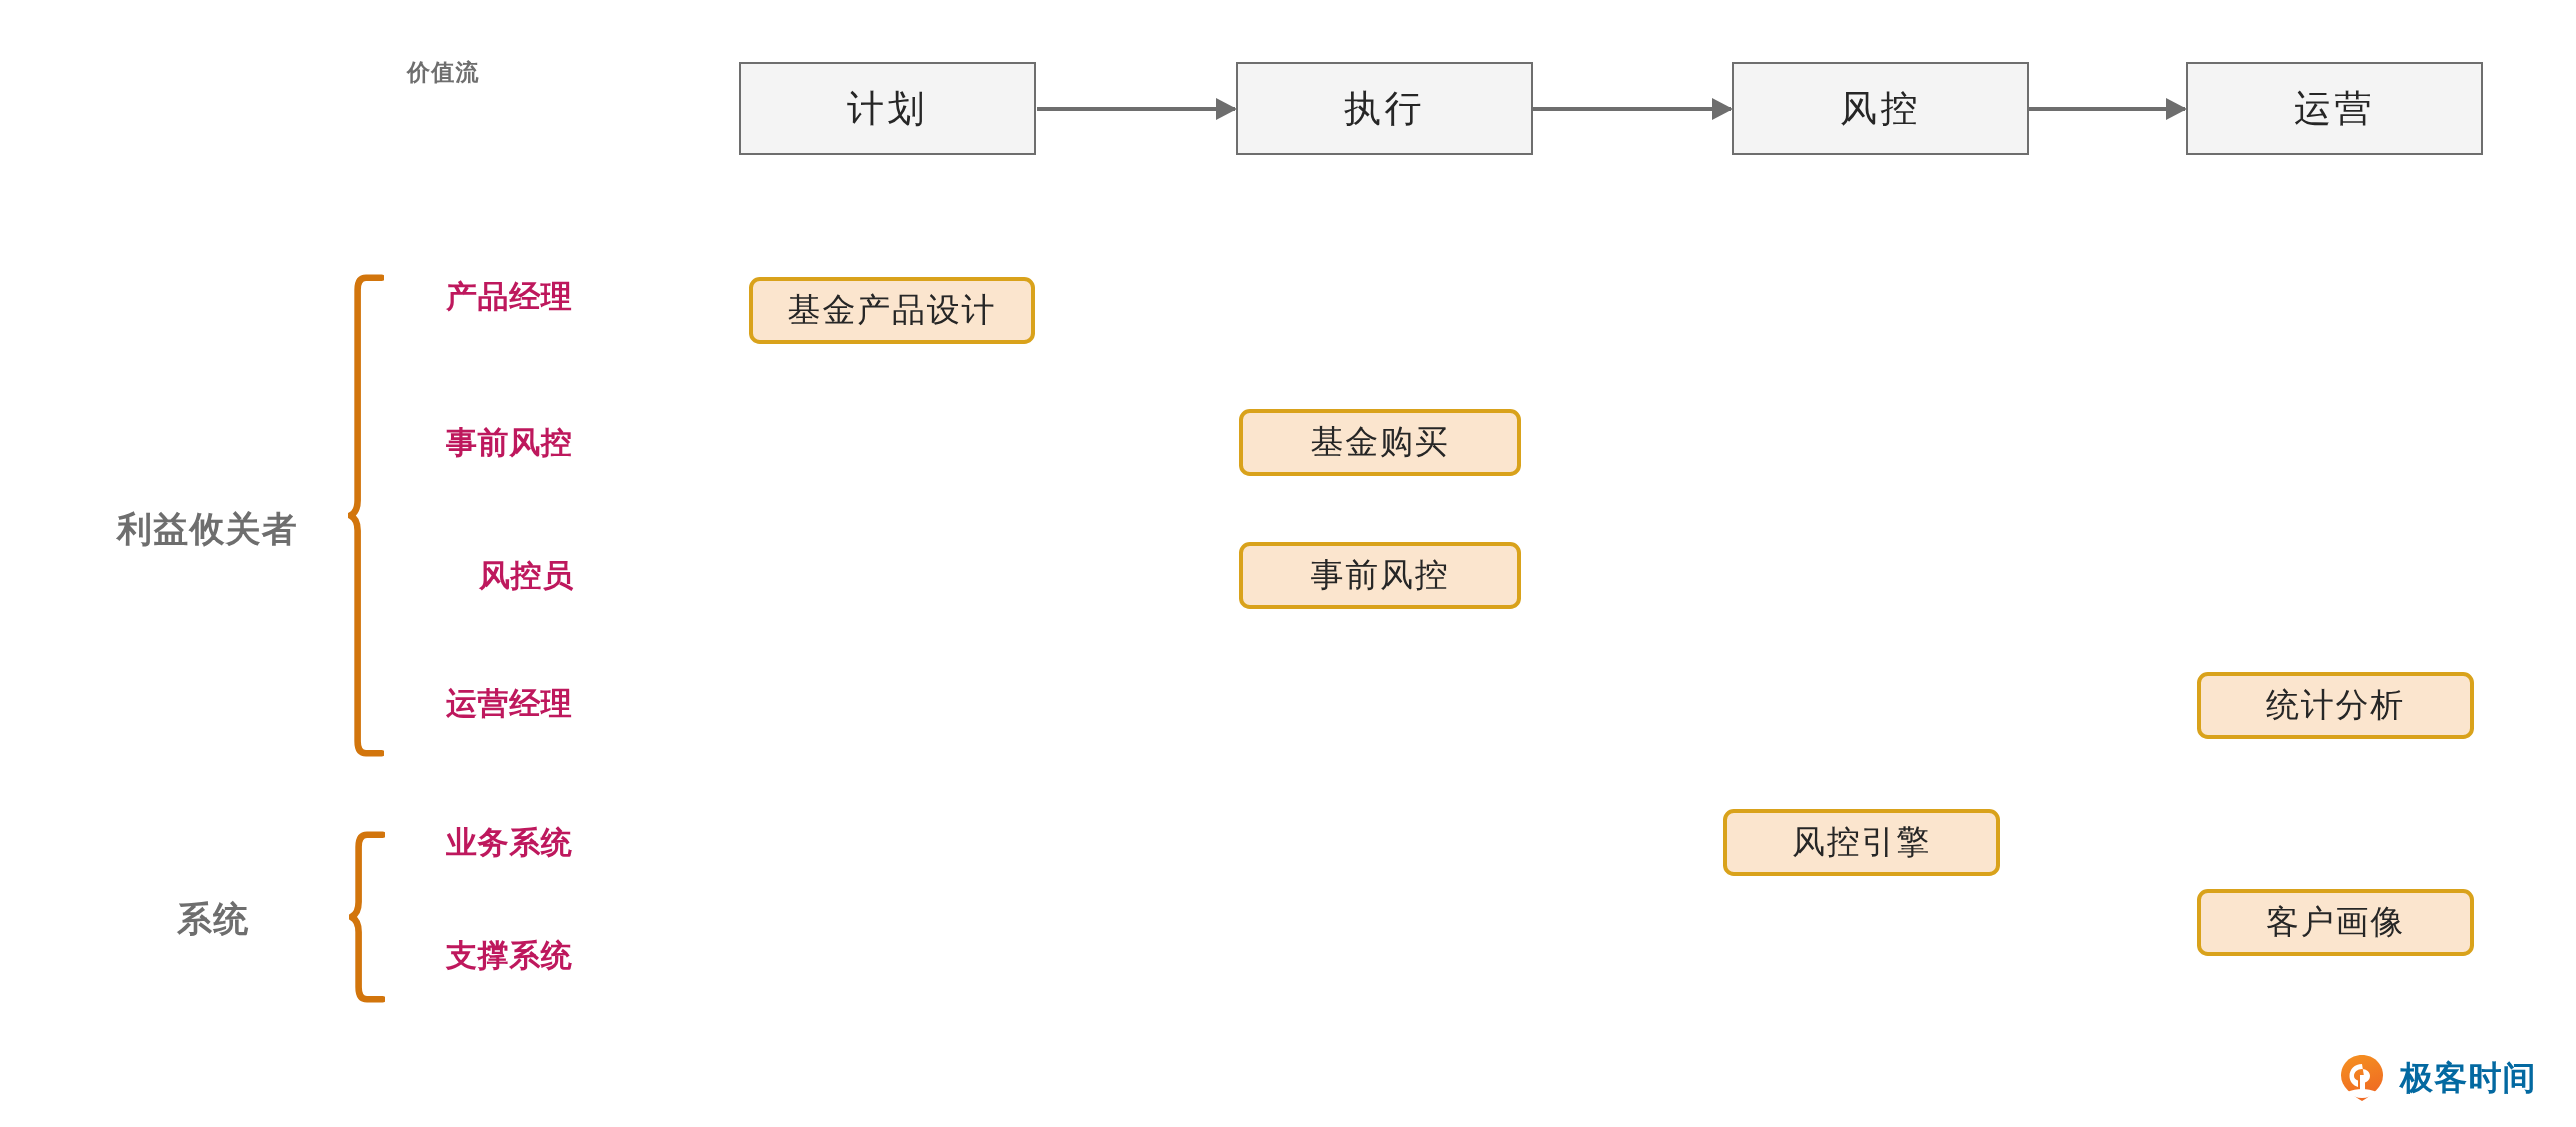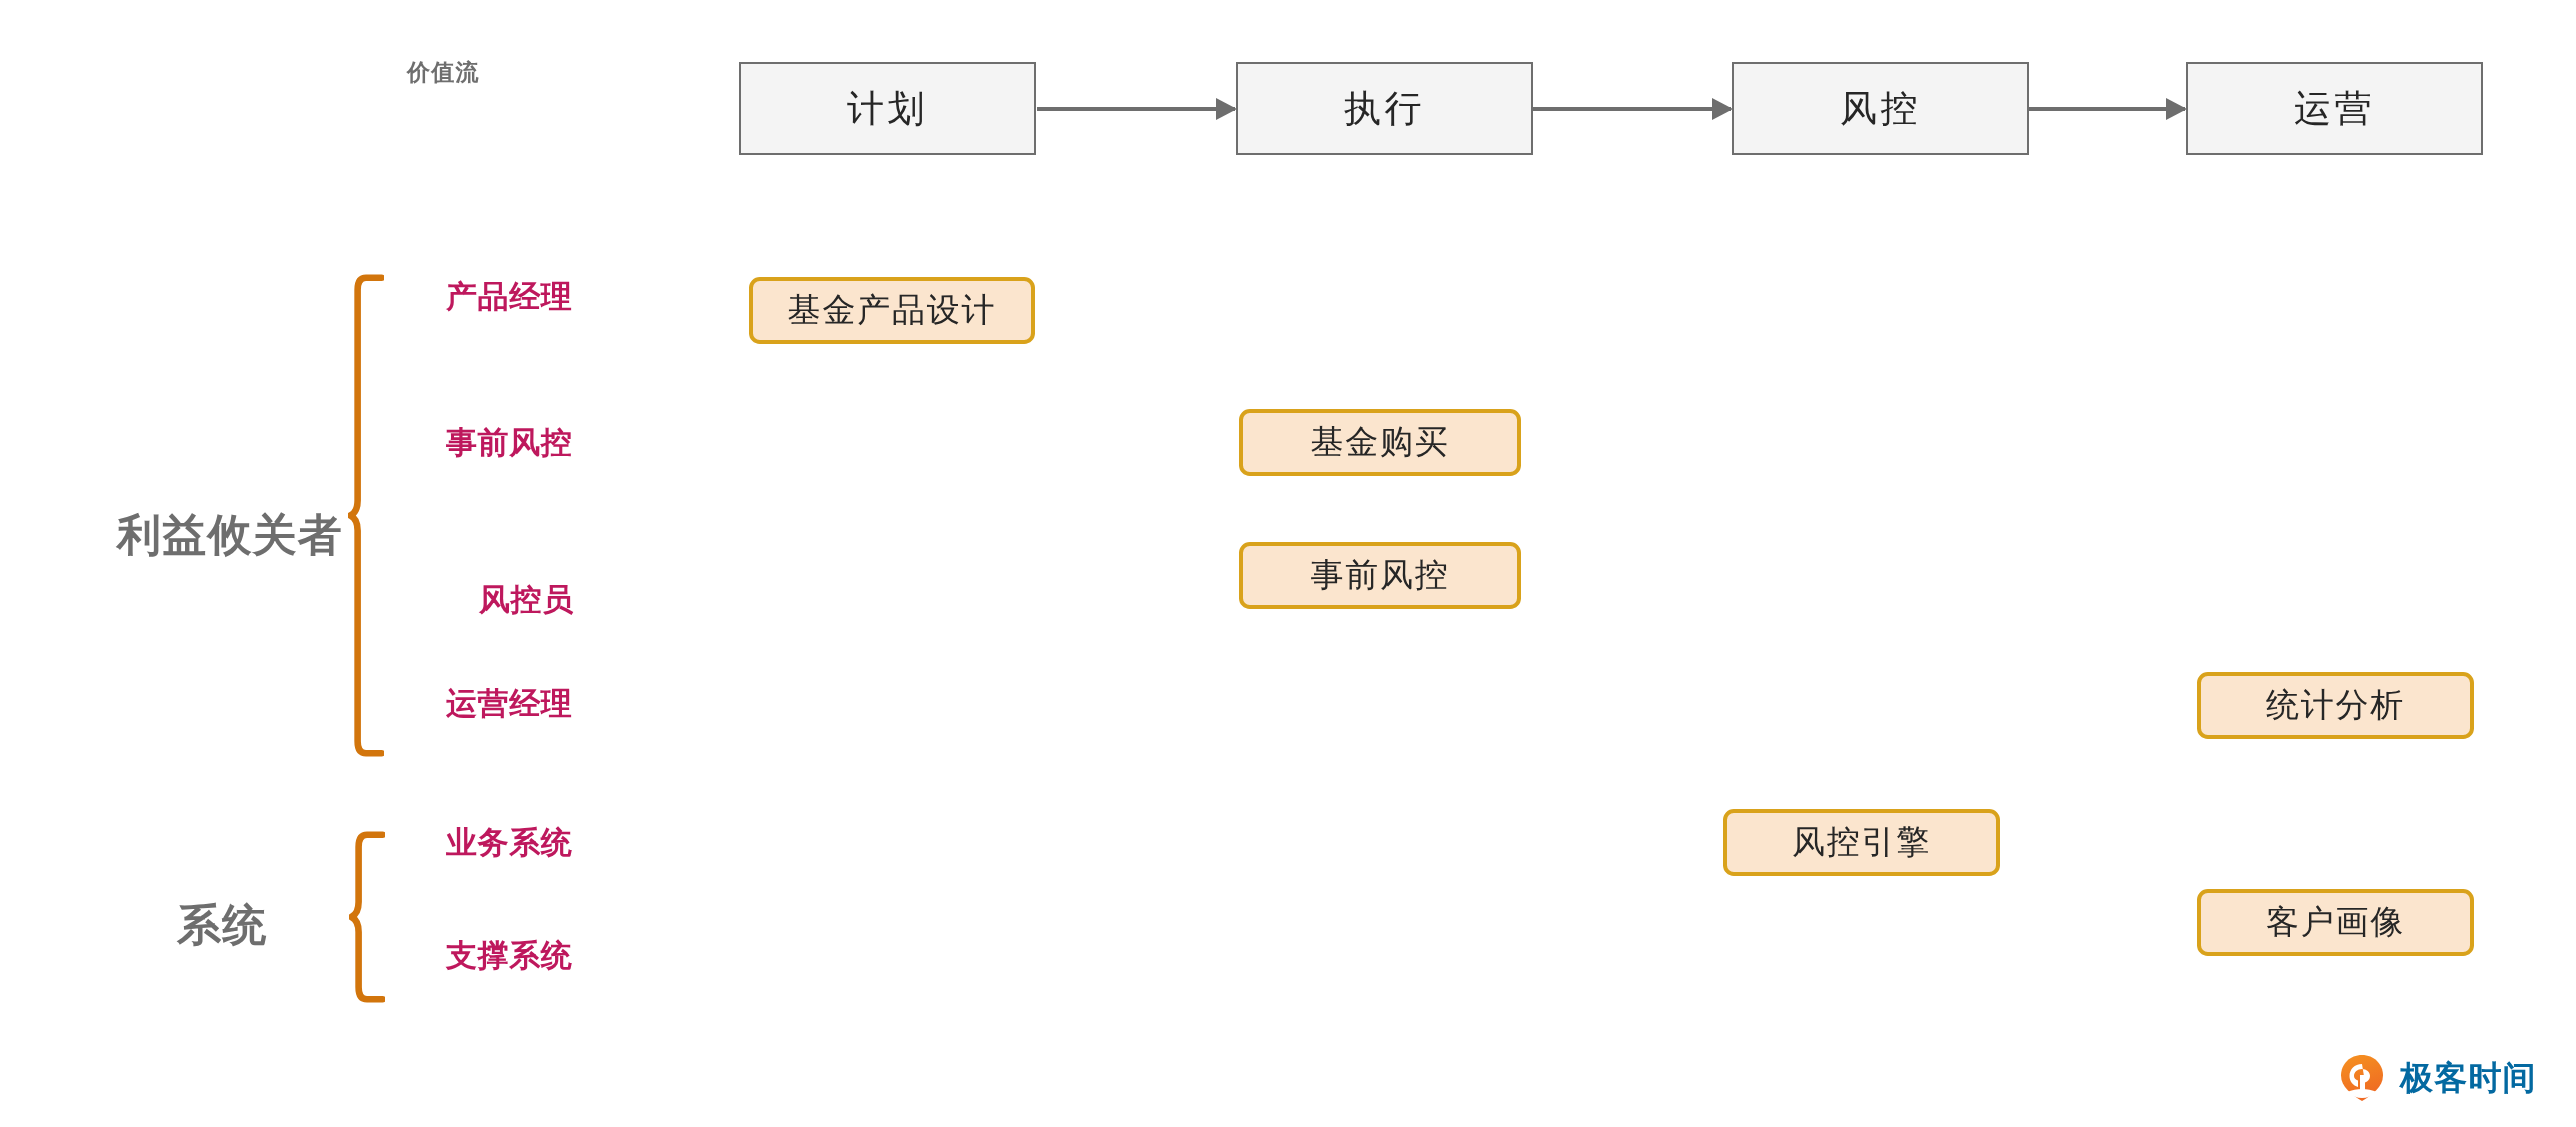--- a/index.html
+++ b/index.html
@@ -55,21 +55,21 @@
     transform: translateY(-50%);
     border-left: 21.6px solid #6e6e6e;
     border-top: 11.4px solid transparent;
     border-bottom: 11.4px solid transparent;
   }
 
   
   .group-title {
     position: absolute;
     color: #6e6e6e;
-    font-size: 44px;
+    font-size: 35px;
     font-weight: 700;
     letter-spacing: 1.2px;
     white-space: nowrap;
     text-align: right;
   }
   .brace {
     position: absolute;
   }
 
   
@@ -144,21 +144,21 @@
 
   <svg class="brace" style="left:348px; top:273px;" width="36" height="485" viewBox="0 0 60 810" fill="none">
     <path d="M56 8 H30 C20 8 16 16 16 28 V380 C16 394 12 401 4 405
              C12 409 16 416 16 430 V782 C16 794 20 802 30 802 H56" stroke="#d2750c" stroke-width="11" stroke-linecap="round" stroke-linejoin="round" fill="none"></path>
   </svg>
 
   <div class="lane-label" style="left:446px; top:276px;">产品经理</div>
 
   <div class="lane-label" style="left:446px; top:422px;">事前风控</div>
 
-  <div class="lane-label" style="left:479px; top:555px;margin-top:24px;">风控员</div>
+  <div class="lane-label" style="left:479px; top:555px;">风控员</div>
 
   <div class="lane-label" style="left:446px; top:683px;text-align:center;">运营经理</div>
 
   <div class="group-title" style="left:177px; top:896px;">系统</div>
 
   <svg class="brace" style="left:349px; top:830px;" width="36" height="174" viewBox="0 0 60 290" fill="none">
     <path d="M56 8 H30 C20 8 16 16 16 28 V120 C16 134 12 141 4 145
              C12 149 16 156 16 170 V262 C16 274 20 282 30 282 H56" stroke="#d2750c" stroke-width="11" stroke-linecap="round" stroke-linejoin="round" fill="none"></path>
   </svg>
 

